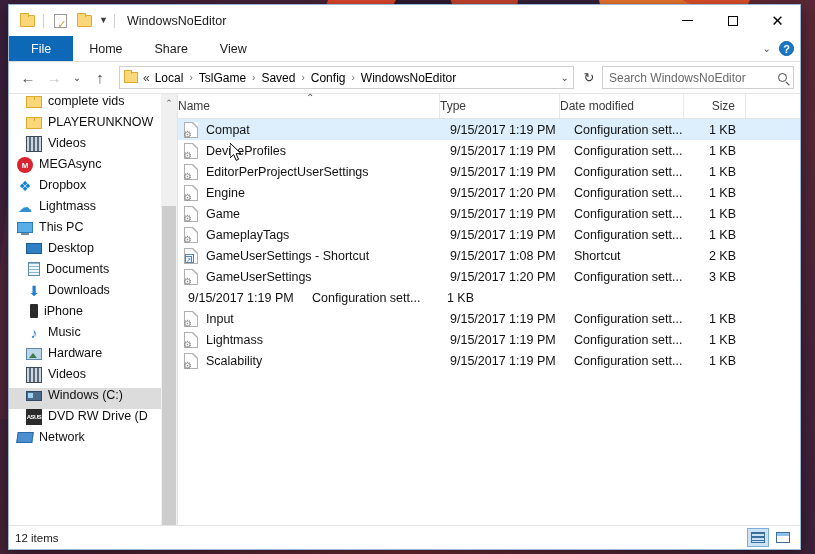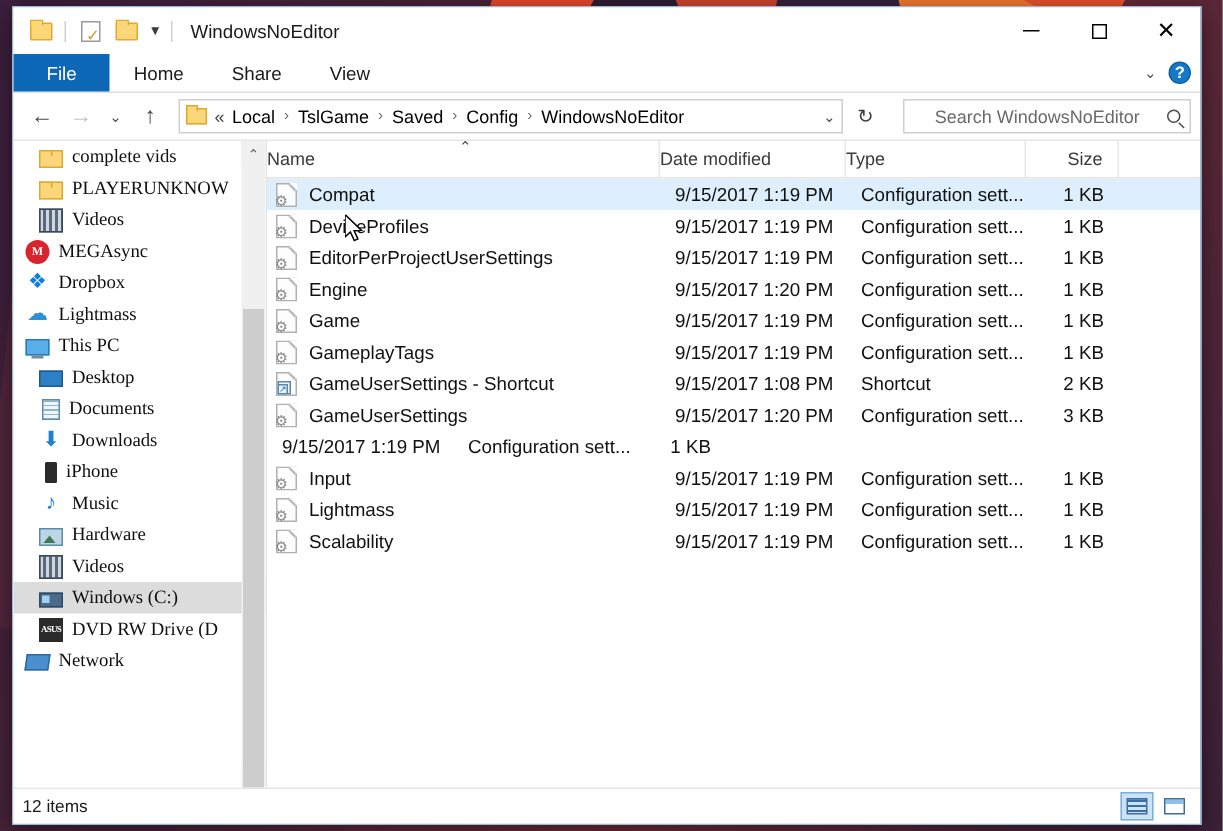--- a/index.html
+++ b/index.html
@@ -154,46 +154,44 @@
   .crumb { font-size: 12px; color: #000000; white-space: nowrap; }
   .crumb-sep { font-size: 10px; color: #6b6b6b; margin: 0 6px; }
   .crumb-drop {
     margin-left: auto; font-size: 10px; color: #4a4a4a; padding-left: 6px;
   }
   .refresh { font-size: 13px; color: #3d3d3d; width: 22px; text-align: center; }
   #searchbox {
     width: 192px; height: 23px; flex: none;
     border: 1px solid #cfcfcf; background: #fff;
     display: flex; align-items: center; padding: 0 6px;
-    margin-left: 14px;
-    text-align: center;
+    margin-left: 2px;
   }
   #searchbox span.ph { font-size: 12px; color: #6a6a6a; flex: 1; }
   .mag {
     width: 9px; height: 9px; border: 1.4px solid #4a4a4a; border-radius: 50%;
     position: relative; flex: none; margin-left: 4px;
   }
   .mag::after {
     content:''; position:absolute; right:-4px; bottom:-3px;
     width: 5px; height:1.4px; background:#4a4a4a; transform: rotate(45deg);
   }
 
   
   #body { flex: 1; display: flex; min-height: 0; }
 
   
   #navpane {
     width: 168px; flex: none; background: #fff;
     position: relative; overflow: hidden;
   }
   .nav-item {
-    height: 21px; display: flex; align-items: center;
+    height: 21px; display: flex; 
     font-size: 12.5px; color: #0f0f0f; white-space: nowrap;
     padding-right: 16px;
-    font-family: Liberation Serif, serif;
   }
   .nav-item.sel { background: #dcdcdc; }
   .nav-ico {
     width: 16px; height: 16px; margin-right: 6px; flex: none;
     position: relative;
   }
   .ni-folder { background:#fcd77a; border:1px solid #dda92f; height: 12px; margin-top:2px;}
   .ni-folder::before{content:'';position:absolute;left:-1px;top:-1px;width:7px;height:3px;
     background:#fcd77a;border:1px solid #dda92f;border-bottom:none;}
   .ni-video { background:#5a6a7a; border:1px solid #3c4a57;
@@ -483,22 +481,22 @@
         <div class="sb-track">
           <div class="sb-thumb" style="top:95px;height:320px;"></div>
         </div>
         <div class="sb-arrow">⌄</div>
       </div>
     </div>
 
     <div id="filelist">
       <div id="colhead">
         <div class="col name">Name</div>
+        <div class="col type">Type</div>
         <div class="col date">Date modified</div>
-        <div class="col type">Type</div>
         <div class="col size">Size</div>
         <div id="sortcaret">⌃</div>
       </div>
       <div id="rows">
           <div class="row sel">
             <div class="cell name">
               <span class="fileico"></span>
               <span>Compat</span>
             </div>
             <div class="cell date">9/15/2017 1:19 PM</div>

